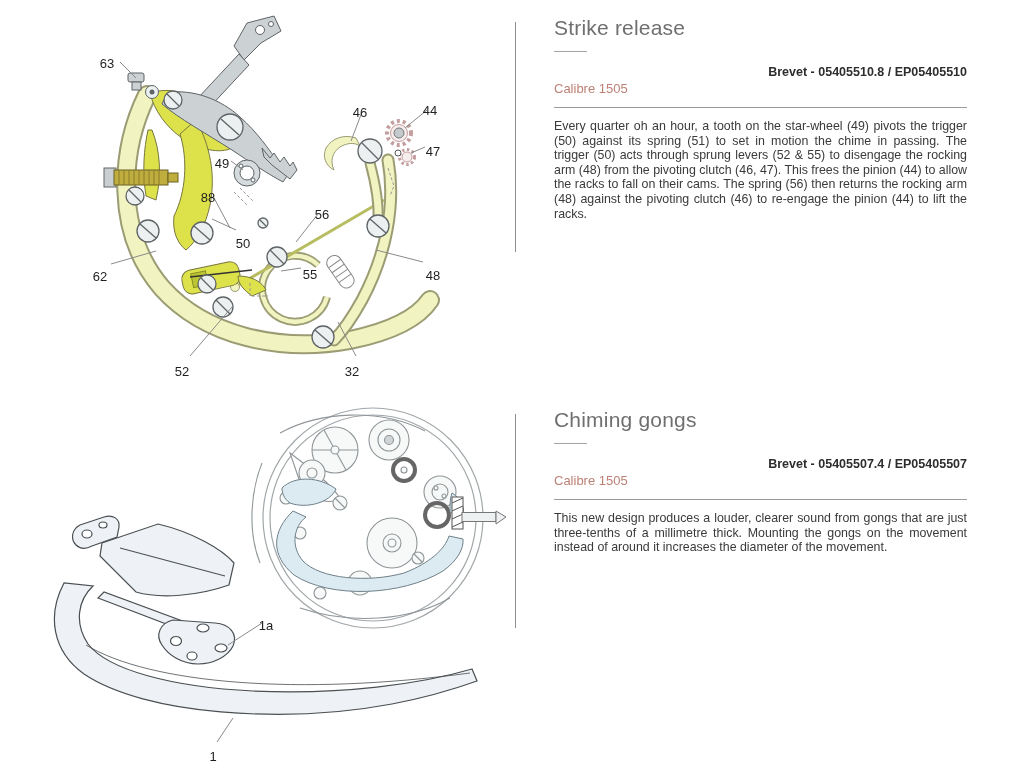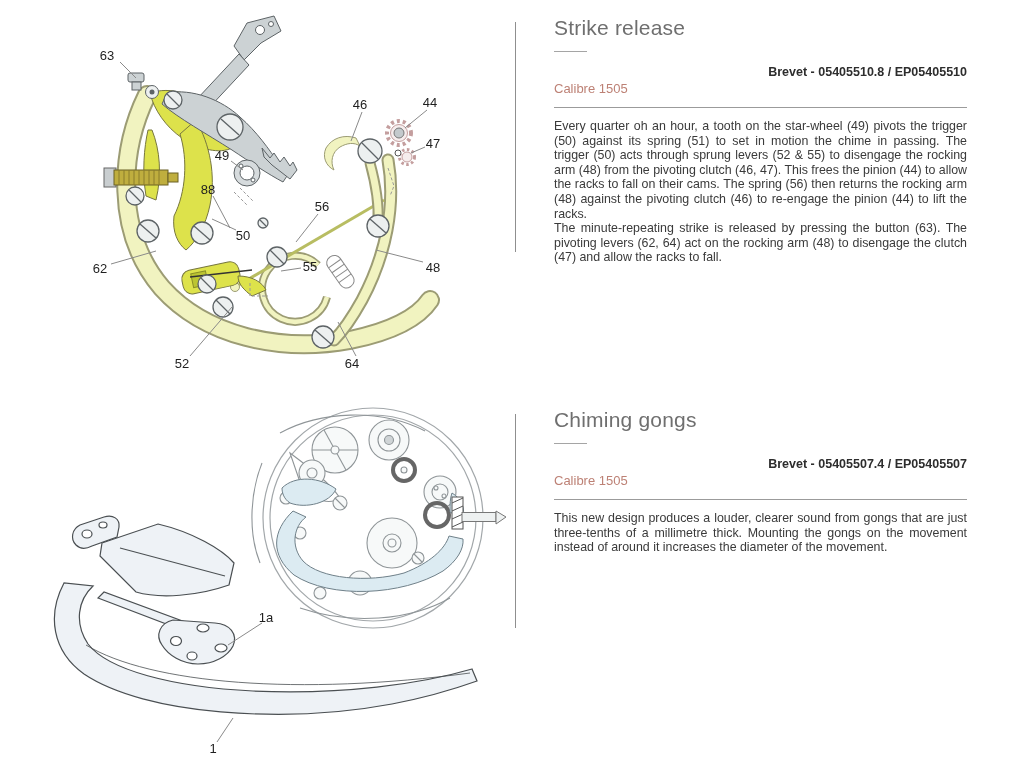--- a/index.html
+++ b/index.html
@@ -1,20 +1,20 @@
 <!DOCTYPE html>
 <html><head>
 <meta charset="utf-8">
 <style>
   html,body{margin:0;padding:0;background:#ffffff;}
   .page{position:relative;width:1024px;height:768px;background:#ffffff;overflow:hidden;
         font-family:"Liberation Sans",sans-serif;}
   .diagram{position:absolute;left:0;}
   .plabel{position:absolute;transform:translate(-50%,-50%);font-size:13px;color:#1f1f1f;
-          font-family:"Liberation Sans",sans-serif;white-space:nowrap;}
+          font-family:"Liberation Sans",sans-serif;white-space:nowrap;margin-top:8px;}
   .vline{position:absolute;left:515px;width:1px;background:#8f8f8f;}
   .section{position:absolute;left:554px;width:413px;}
   .section h2{font-size:21px;line-height:24px;color:#6f6f6f;font-weight:400;margin:0;
               letter-spacing:0.2px;}
   .mini-rule{width:33px;height:0;border-top:1px solid #a5a5a5;margin:11px 0 0 0;}
   .brevet{font-size:12.5px;font-weight:700;color:#2d2d2d;margin-top:13px;text-align:right;}
   .calibre{font-size:13px;color:#bd8175;margin-top:2px;}
   .full-rule{height:0;border-top:1px solid #9b9b9b;margin-top:11px;}
   .body{margin-top:11px;font-size:12.4px;line-height:14.6px;color:#3a3a3a;text-align:justify;}
   .body p{margin:0;}
@@ -154,21 +154,21 @@
     <span class="plabel" style="left:430px;top:102px">44</span>
     <span class="plabel" style="left:433px;top:143px">47</span>
     <span class="plabel" style="left:222px;top:155px">49</span>
     <span class="plabel" style="left:208px;top:189px">88</span>
     <span class="plabel" style="left:322px;top:206px">56</span>
     <span class="plabel" style="left:243px;top:235px">50</span>
     <span class="plabel" style="left:100px;top:268px">62</span>
     <span class="plabel" style="left:310px;top:266px">55</span>
     <span class="plabel" style="left:433px;top:267px">48</span>
     <span class="plabel" style="left:182px;top:363px">52</span>
-    <span class="plabel" style="left:352px;top:363px">64</span>
+    <span class="plabel" style="left:352px;top:363px">32</span>
   </div>
 
   <div class="diagram" style="top:393px;width:540px;height:375px;">
     <svg width="540" height="375" viewBox="0 0 540 375">
 
       <g fill="none" stroke="#a2a7aa" stroke-width="1.2">
         <circle cx="373" cy="125" r="110"></circle>
         <circle cx="373" cy="125" r="103"></circle>
       </g>
       <g stroke="#8f9598" fill="#f7f9f9" stroke-width="1.1">
@@ -251,21 +251,20 @@
 
   <div class="vline" style="top:22px;height:230px;"></div>
   <div class="section" style="top:16px;">
     <h2>Strike release</h2>
     <div class="mini-rule"></div>
     <div class="brevet">Brevet - 05405510.8 / EP05405510</div>
     <div class="calibre">Calibre 1505</div>
     <div class="full-rule"></div>
     <div class="body">
       <p>Every quarter oh an hour, a tooth on the star-wheel (49) pivots the trigger (50) against its spring (51) to set in motion the chime in passing. The trigger (50) acts through sprung levers (52 &amp; 55) to disengage the rocking arm (48) from the pivoting clutch (46, 47). This frees the pinion (44) to allow the racks to fall on their cams. The spring (56) then returns the rocking arm (48) against the pivoting clutch (46) to re-engage the pinion (44) to lift the racks.</p>
-      <p>The minute-repeating strike is released by pressing the button (63). The pivoting levers (62, 64) act on the rocking arm (48) to disengage the clutch (47) and allow the racks to fall.</p>
     </div>
   </div>
 
   <div class="vline" style="top:414px;height:214px;"></div>
   <div class="section" style="top:408px;">
     <h2>Chiming gongs</h2>
     <div class="mini-rule"></div>
     <div class="brevet">Brevet - 05405507.4 / EP05405507</div>
     <div class="calibre">Calibre 1505</div>
     <div class="full-rule"></div>

